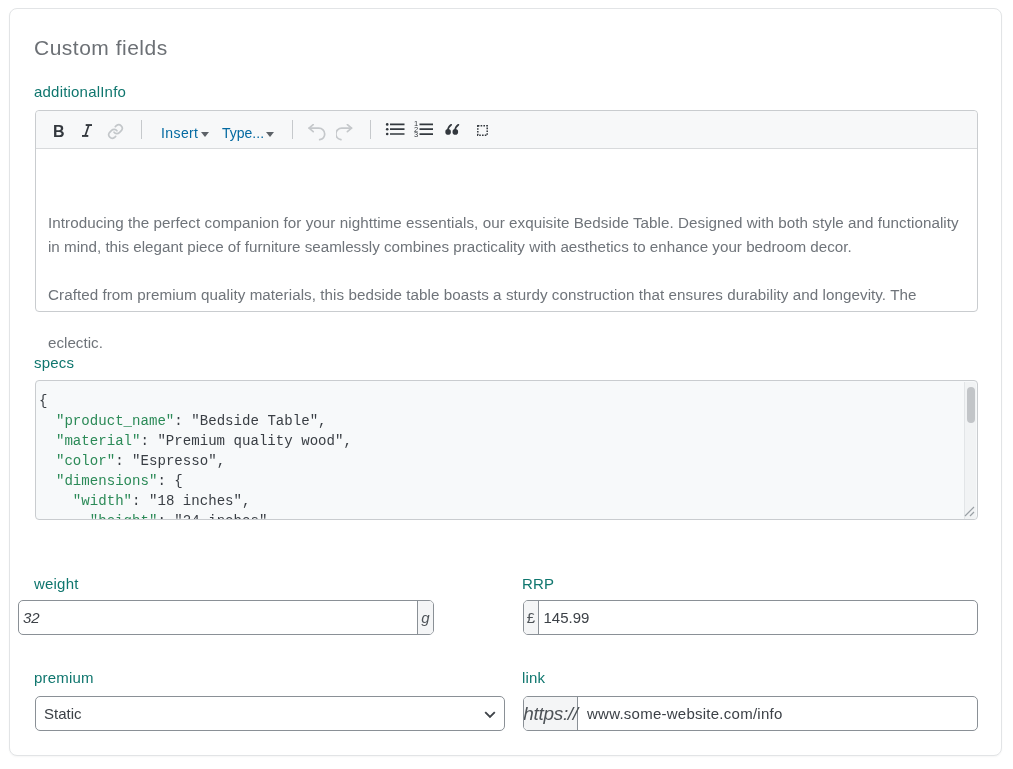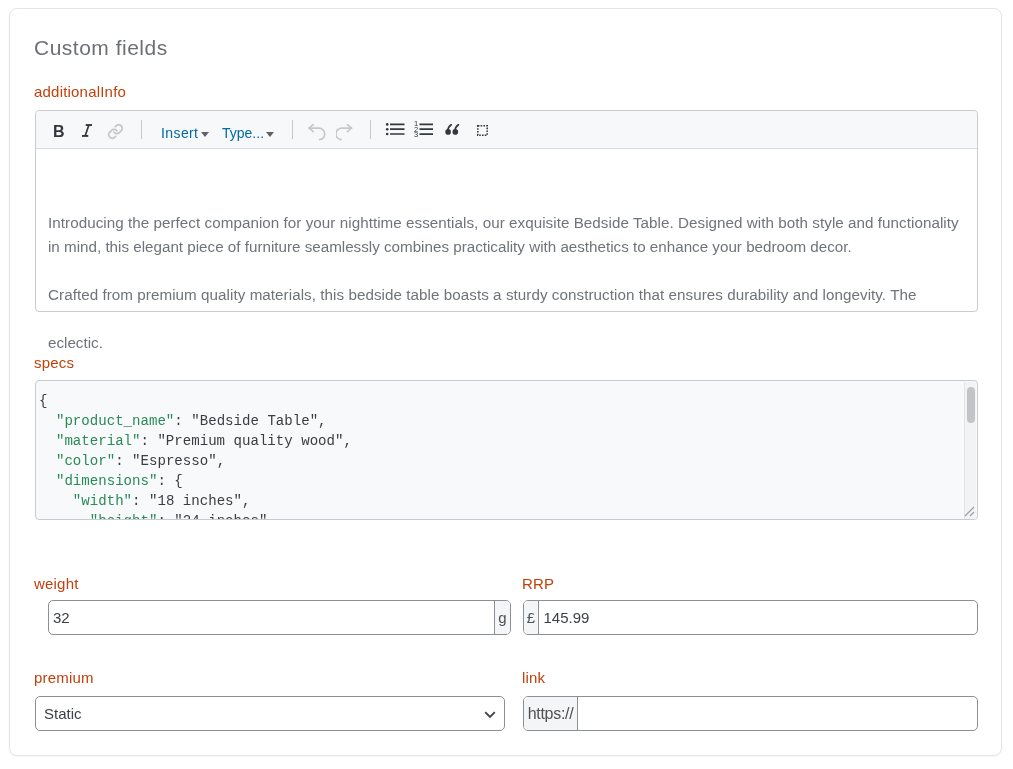--- a/index.html
+++ b/index.html
@@ -1,21 +1,21 @@
 <!DOCTYPE html>
 <html><head>
 <meta charset="utf-8">
 <style>
   * { margin:0; padding:0; box-sizing:border-box; }
   html,body { width:1013px; height:769px; background:#fff; font-family:"Liberation Sans", sans-serif; }
   .abs { position:absolute; }
   .card { position:absolute; left:9px; top:8px; width:993px; height:748px; background:#fff;
           border:1px solid #e2e4e6; border-radius:8px; box-shadow:0 1px 2px rgba(0,0,0,0.04); }
   .h1 { left:34px; top:36px; font-size:21px; letter-spacing:0.5px; color:#6c7075; }
-  .lbl { font-size:15px; letter-spacing:0.2px; color:#c2410c; }
+  .lbl { font-size:15px; letter-spacing:0.2px; color:#0f766e; }
 
   
   .rte { left:35px; top:110px; width:943px; height:202px; border:1px solid #c9cccf; border-radius:4px; background:#fff; }
   .rte-toolbar { position:absolute; left:0; top:0; right:0; height:38px; background:#f7f8f9;
                  border-bottom:1px solid #d8dadc; border-radius:4px 4px 0 0; }
   .rte-toolbar > * { position:absolute; }
   .tb-sep { width:1px; height:19px; top:9px; background:#c6c9cc; }
   .tb-txt { font-size:14px; color:#0369a1; top:13.5px; }
   .caret { width:0; height:0; border-left:4px solid transparent; border-right:4px solid transparent; border-top:5.2px solid #5d6268; top:21px; }
   .rte-body { position:absolute; left:0; top:39px; right:0; bottom:0; padding:13px 12px;
@@ -115,33 +115,34 @@
   <div class="sbtrack"></div>
   <div class="sbthumb"></div>
   <svg class="abs" style="right:2px; bottom:2px;" width="11" height="11" viewBox="0 0 11 11">
       <path d="M10 1 1 10M10 6 6 10" stroke="#9aa0a5" stroke-width="1.2"></path>
     </svg>
 </div>
 
 <div class="abs lbl" style="left:34px; top:575px;">weight</div>
 <div class="abs lbl" style="left:522px; top:575px;">RRP</div>
 
-<div class="group" style="left:48px; top:600px; width:463px;">
+<div class="group" style="left:18px; top:600px; width:416px;font-style:italic;">
   <div class="val" style="padding-left:4px;">32</div>
   <div class="addon" style="width:16px; border-left:1px solid #8a9096;">g</div>
 </div>
 <div class="group" style="left:523px; top:600px; width:455px;">
   <div class="addon" style="width:15px; border-right:1px solid #8a9096;">£</div>
   <div class="val" style="padding-left:4.5px;">145.99</div>
 </div>
 
 <div class="abs lbl" style="left:34px; top:669px;">premium</div>
 <div class="abs lbl" style="left:522px; top:669px;text-align:center;">link</div>
 
 <div class="group" style="left:35px; top:696px; width:470px;">
   <div class="val" style="padding-left:8px;">Static</div>
   <svg class="abs" style="right:8px; top:14px;" width="12" height="8" viewBox="0 0 12 8" fill="none" stroke="#3f4449" stroke-width="1.9">
       <path d="m1.2 1.2 4.8 4.8 4.8-4.8"></path>
     </svg>
 </div>
 <div class="group" style="left:523px; top:696px; width:455px;">
-  <div class="addon" style="width:54px; border-right:1px solid #8a9096; font-size:16px; letter-spacing:-0.3px;">https://</div>
+  <div class="addon" style="width:54px; border-right:1px solid #8a9096; font-size:19px; letter-spacing:-0.3px;font-style:italic;">https://</div>
+  <div class="val" style="padding-left:9px; letter-spacing:0.25px;">www.some-website.com/info</div>
 </div>
 
 </body></html>

